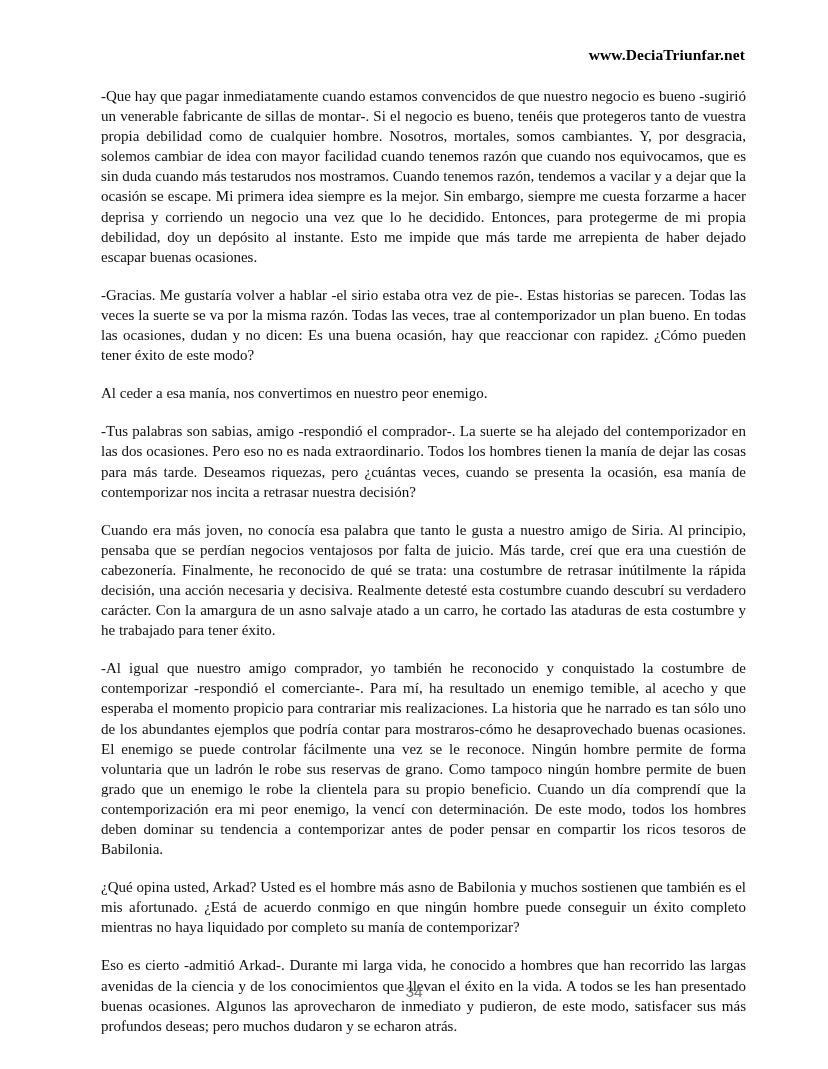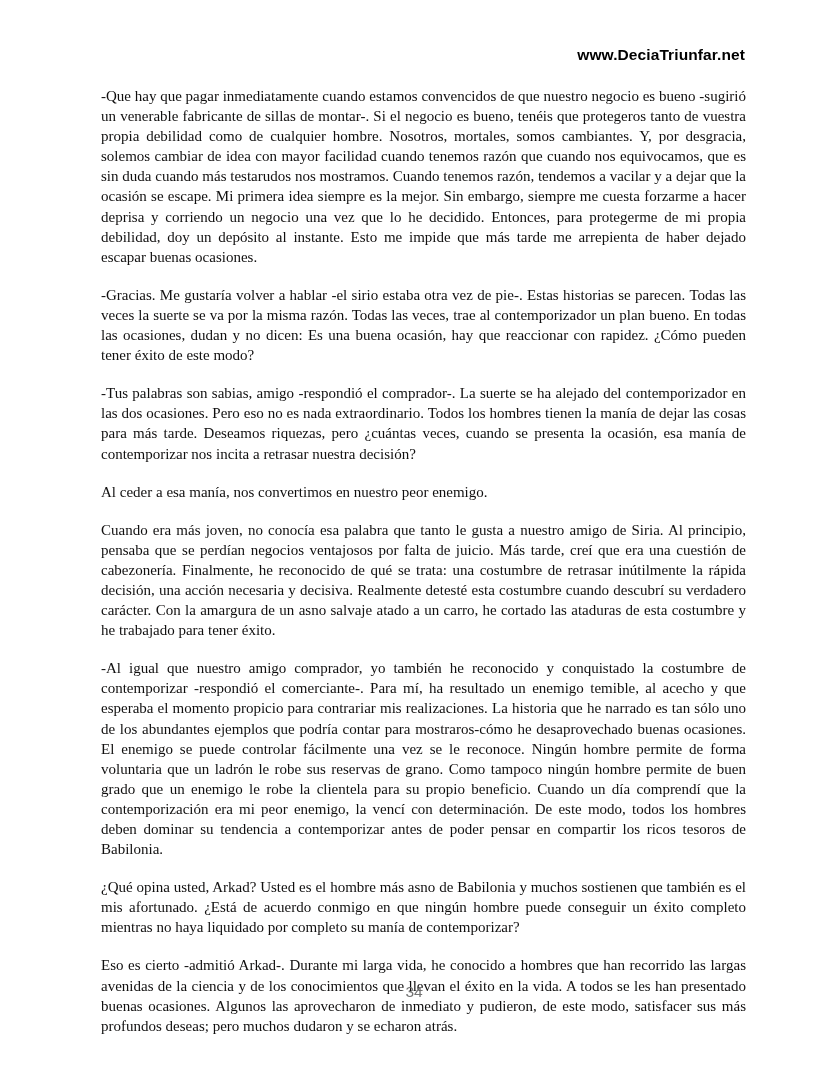--- a/index.html
+++ b/index.html
@@ -18,21 +18,21 @@
     background: #ffffff;
     box-sizing: border-box;
     overflow: hidden;
   }
   .page-header {
     position: absolute;
     top: 46px;
     left: 85px;
     width: 660px;
     text-align: right;
-    font-family: Liberation Sans, sans-serif;
+    font-family: Liberation Serif, serif;
     font-weight: bold;
     font-size: 15.5px;
     letter-spacing: 0.1px;
     color: #000000;
   }
   .body-block {
     position: absolute;
     top: 86px;
     left: 85px;
     width: 661px;
@@ -64,22 +64,22 @@
 </head>
 <body>
 
 <div class="page">
 
   <div class="page-header">www.DeciaTriunfar.net</div>
 
   <div class="body-block">
     <p class="para">-Que hay que pagar inmediatamente cuando estamos convencidos de que nuestro negocio es bueno -sugirió un venerable fabricante de sillas de montar-. Si el negocio es bueno, tenéis que protegeros tanto de vuestra propia debilidad como de cualquier hombre. Nosotros, mortales, somos cambiantes. Y, por desgracia, solemos cambiar de idea con mayor facilidad cuando tenemos razón que cuando nos equivocamos, que es sin duda cuando más testarudos nos mostramos. Cuando tenemos razón, tendemos a vacilar y a dejar que la ocasión se escape. Mi primera idea siempre es la mejor. Sin embargo, siempre me cuesta forzarme a hacer deprisa y corriendo un negocio una vez que lo he decidido. Entonces, para protegerme de mi propia debilidad, doy un depósito al instante. Esto me impide que más tarde me arrepienta de haber dejado escapar buenas ocasiones.</p>
     <p class="para">-Gracias. Me gustaría volver a hablar -el sirio estaba otra vez de pie-. Estas historias se parecen. Todas las veces la suerte se va por la misma razón. Todas las veces, trae al contemporizador un plan bueno. En todas las ocasiones, dudan y no dicen: Es una buena ocasión, hay que reaccionar con rapidez. ¿Cómo pueden tener éxito de este modo?</p>
+    <p class="para">Al ceder a esa manía, nos convertimos en nuestro peor enemigo.</p>
     <p class="para">-Tus palabras son sabias, amigo -respondió el comprador-. La suerte se ha alejado del contemporizador en las dos ocasiones. Pero eso no es nada extraordinario. Todos los hombres tienen la manía de dejar las cosas para más tarde. Deseamos riquezas, pero ¿cuántas veces, cuando se presenta la ocasión, esa manía de contemporizar nos incita a retrasar nuestra decisión?</p>
-    <p class="para">Al ceder a esa manía, nos convertimos en nuestro peor enemigo.</p>
     <p class="para">Cuando era más joven, no conocía esa palabra que tanto le gusta a nuestro amigo de Siria. Al principio, pensaba que se perdían negocios ventajosos por falta de juicio. Más tarde, creí que era una cuestión de cabezonería. Finalmente, he reconocido de qué se trata: una costumbre de retrasar inútilmente la rápida decisión, una acción necesaria y decisiva. Realmente detesté esta costumbre cuando descubrí su verdadero carácter. Con la amargura de un asno salvaje atado a un carro, he cortado las ataduras de esta costumbre y he trabajado para tener éxito.</p>
     <p class="para">-Al igual que nuestro amigo comprador, yo también he reconocido y conquistado la costumbre de contemporizar -respondió el comerciante-. Para mí, ha resultado un enemigo temible, al acecho y que esperaba el momento propicio para contrariar mis realizaciones. La historia que he narrado es tan sólo uno de los abundantes ejemplos que podría contar para mostraros-cómo he desaprovechado buenas ocasiones. El enemigo se puede controlar fácilmente una vez se le reconoce. Ningún hombre permite de forma voluntaria que un ladrón le robe sus reservas de grano. Como tampoco ningún hombre permite de buen grado que un enemigo le robe la clientela para su propio beneficio. Cuando un día comprendí que la contemporización era mi peor enemigo, la vencí con determinación. De este modo, todos los hombres deben dominar su tendencia a contemporizar antes de poder pensar en compartir los ricos tesoros de Babilonia.</p>
     <p class="para">¿Qué opina usted, Arkad? Usted es el hombre más asno de Babilonia y muchos sostienen que también es el mis afortunado. ¿Está de acuerdo conmigo en que ningún hombre puede conseguir un éxito completo mientras no haya liquidado por completo su manía de contemporizar?</p>
     <p class="para">Eso es cierto -admitió Arkad-. Durante mi larga vida, he conocido a hombres que han recorrido las largas avenidas de la ciencia y de los conocimientos que llevan el éxito en la vida. A todos se les han presentado buenas ocasiones. Algunos las aprovecharon de inmediato y pudieron, de este modo, satisfacer sus más profundos deseas; pero muchos dudaron y se echaron atrás.</p>
   </div>
 
   <div class="page-number">34</div>
 
 </div>
 

